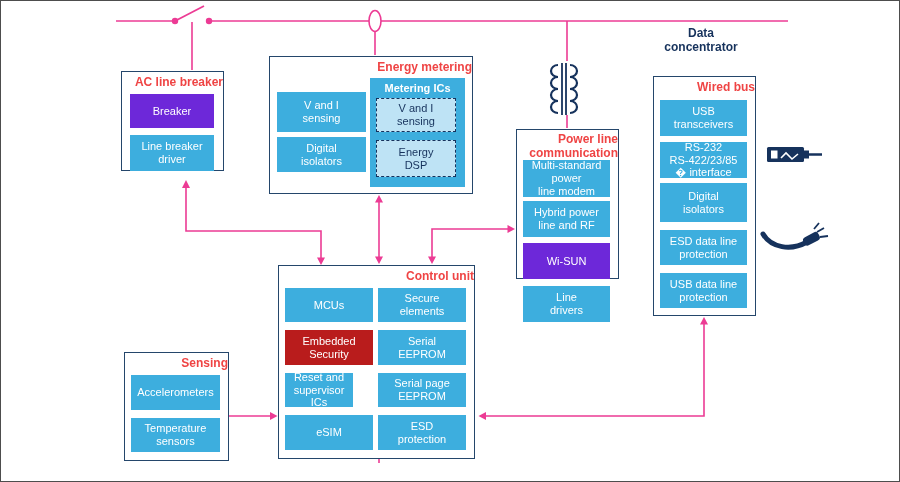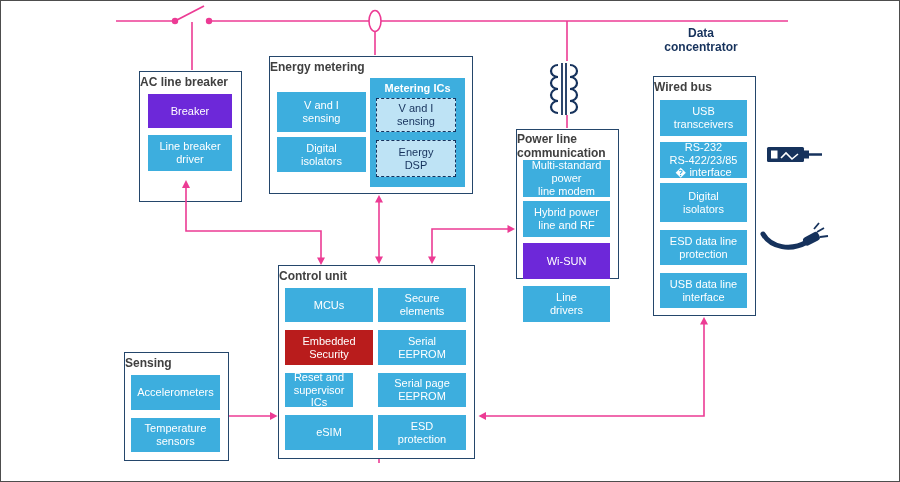--- a/index.html
+++ b/index.html
@@ -6,21 +6,21 @@
   .canvas {
     position:relative; width:898px; height:480px; background:#ffffff;
     border:1px solid #4d4d4d; overflow:hidden;
     font-family:"Liberation Sans", sans-serif;
   }
   .group {
     position:absolute; box-sizing:border-box; background:#ffffff;
     border:1.6px solid #24466b;
   }
   .gtitle {
-    font-size:12px; font-weight:bold; color:#404040; text-align:left;
+    font-size:12px; font-weight:bold; color:#ef4444; text-align:right;
     padding-top:4px; white-space:pre-line; line-height:1.15;
   }
   .chip {
     position:absolute; box-sizing:border-box; display:flex;
     align-items:center; justify-content:center; text-align:center;
     white-space:pre-line; font-size:11px; line-height:1.18; color:#ffffff;
   }
   .chip.blue  { background:#3daede; }
   .chip.gray  { background:#6d28d9; }
   .chip.navy  { background:#b91c1c; }
@@ -36,21 +36,21 @@
   svg.overlay {
     position:absolute; left:0; top:0; width:898px; height:480px;
     pointer-events:none; z-index:5;
   }
 </style>
 </head>
 <body>
 
 <div class="canvas">
 
-  <div class="group" style="left:138px;top:70px;width:103px;height:131px">
+  <div class="group" style="left:120px;top:70px;width:103px;height:100px">
     <div class="gtitle">AC line breaker</div>
     <div class="chip gray" style="left:8px;top:22px;width:84px;height:34px">Breaker</div>
     <div class="chip blue" style="left:8px;top:63px;width:84px;height:36px">Line breaker
 driver</div>
   </div>
 
   <div class="group" style="left:268px;top:55px;width:204px;height:138px">
     <div class="gtitle">Energy metering</div>
     <div class="chip blue" style="left:7px;top:35px;width:89px;height:40px">V and I
 sensing</div>
@@ -108,21 +108,21 @@
     <div class="chip blue" style="left:6px;top:23px;width:87px;height:36px">USB
 transceivers</div>
     <div class="chip blue" style="left:6px;top:65px;width:87px;height:36px">RS-232
 RS-422/23/85
 � interface</div>
     <div class="chip blue" style="left:6px;top:106px;width:87px;height:39px">Digital
 isolators</div>
     <div class="chip blue" style="left:6px;top:153px;width:87px;height:35px">ESD data line
 protection</div>
     <div class="chip blue" style="left:6px;top:196px;width:87px;height:35px">USB data line
-interface</div>
+protection</div>
   </div>
 
   <div class="annotation" style="left:645px;top:25px;width:110px">Data
 concentrator</div>
 
   <svg class="overlay" viewBox="0 0 898 480">
     <g stroke="#ec3b94" stroke-width="1.6" fill="none">
 
       <line x1="115" y1="20" x2="174" y2="20"></line>
       <line x1="208" y1="20" x2="787" y2="20"></line>

